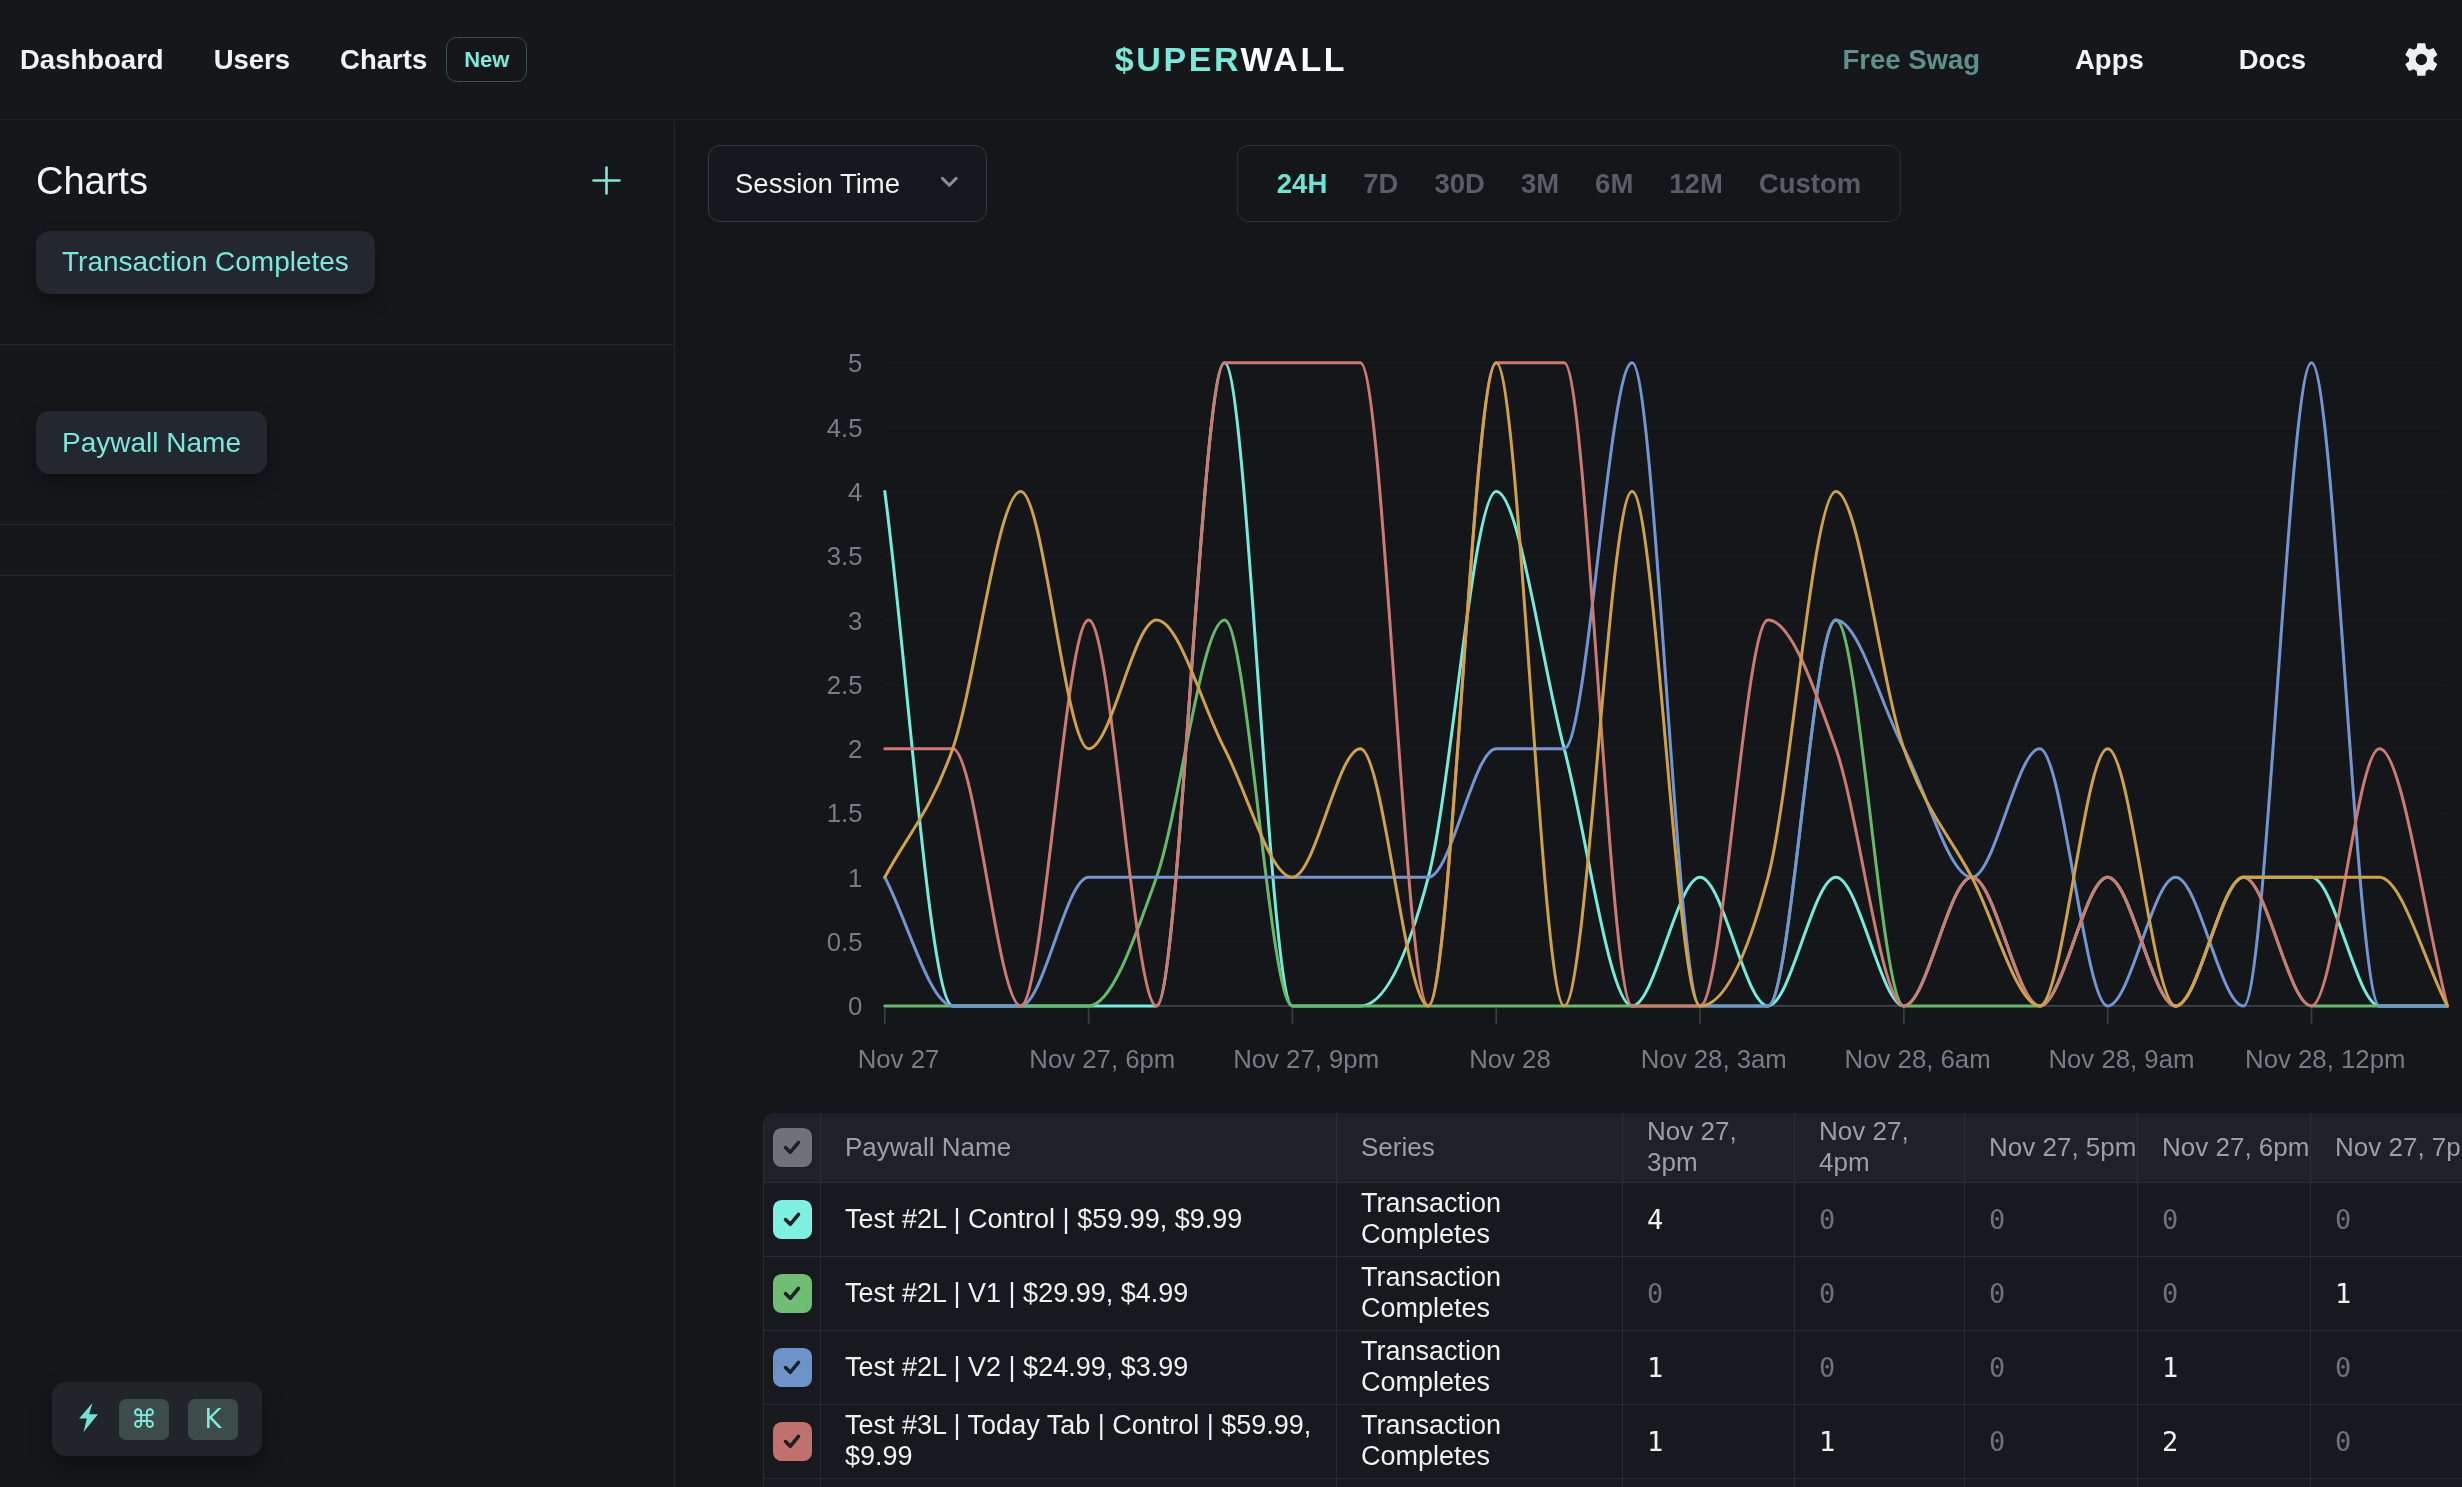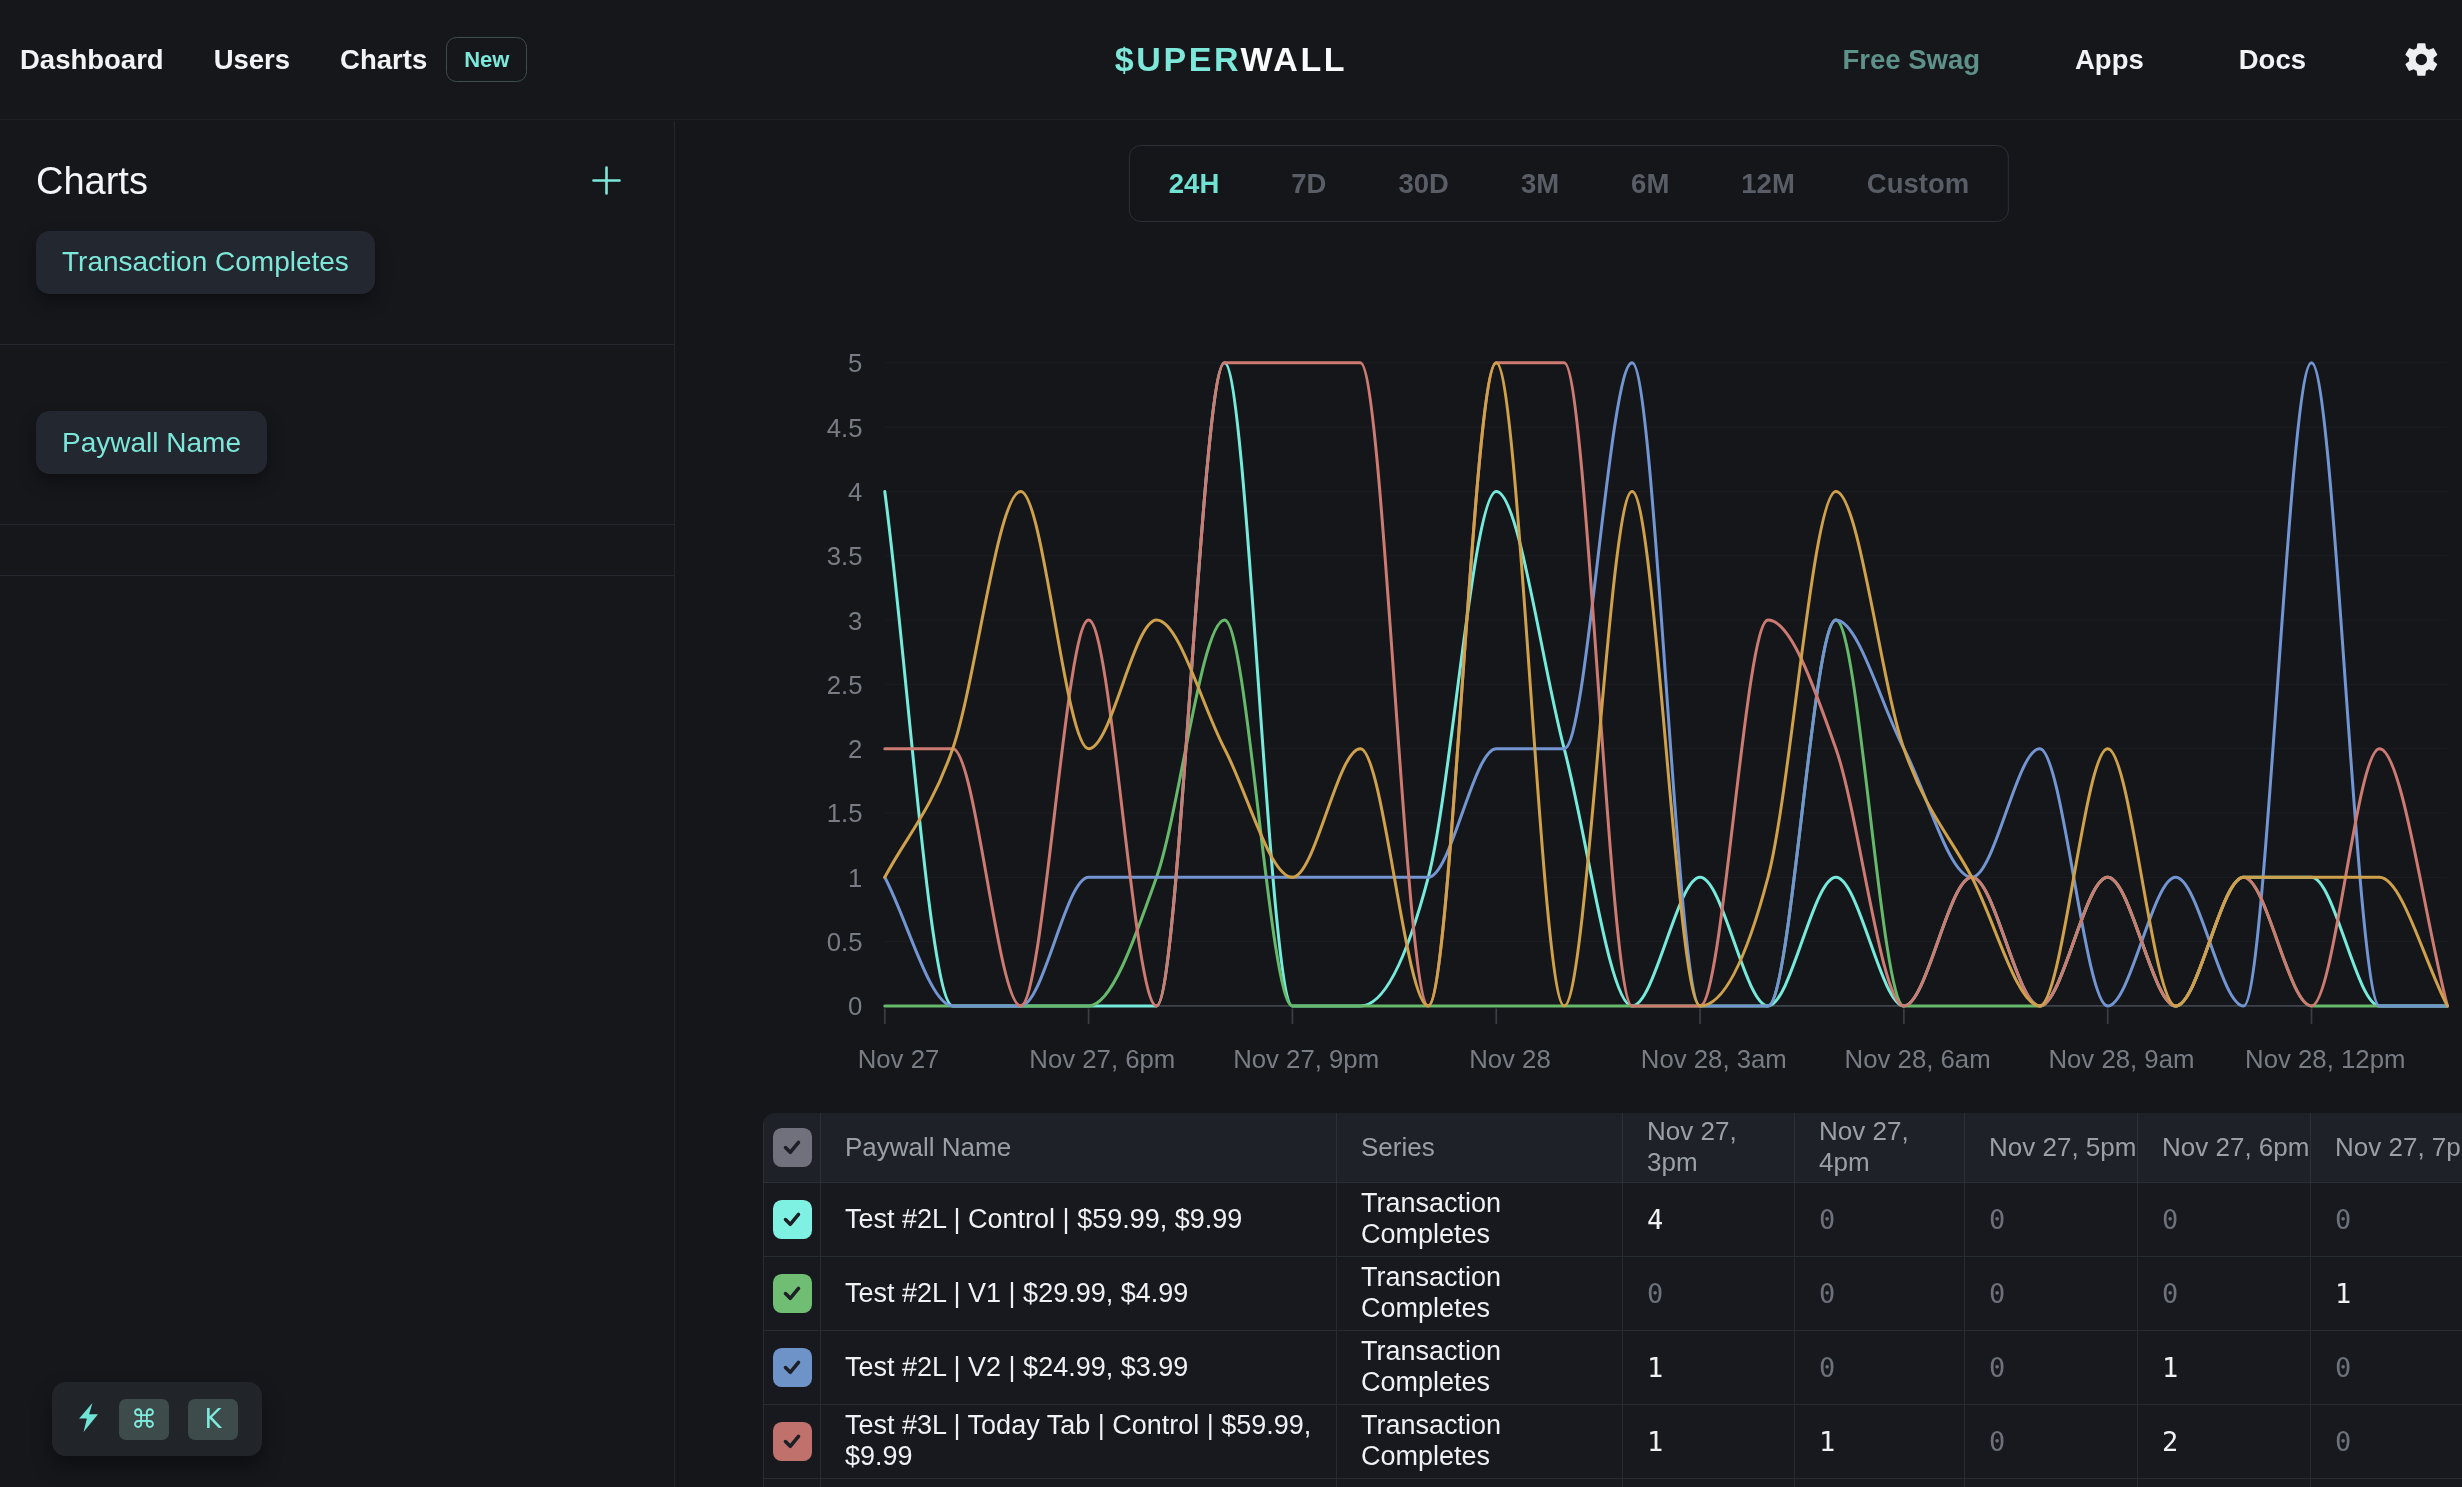--- a/index.html
+++ b/index.html
@@ -40,21 +40,21 @@
 
   .select-box { position:absolute; top:24px; height:77px; display:flex; align-items:center;
     justify-content:space-between; border:1.7px solid #34383F; border-radius:12px;
     padding:0 26px; cursor:pointer; background:#16181D; }
   .select-label { font-size:27.5px; font-weight:500; color:#EEF0F2; margin-right:39px; }
   #metric-select { left:32px; min-width:276px; }
   #granularity-select { right:6.9px; min-width:288px; }
 
   .range-tabs { position:absolute; top:24px; left:50%; transform:translateX(-50%);
     height:77px; border:1.7px solid #2C3037; border-radius:12px; display:flex;
-    align-items:center; padding:0 39px; gap:72px; }
+    align-items:center; padding:0 39px; gap:36px; }
   .tab { font-size:27.5px; font-weight:700; color:#585D66; cursor:pointer; white-space:nowrap; }
   .tab.active { color:#6FE3D4; }
 
   #chart-svg { position:absolute; left:86px; top:215px; }
 
   
   .table-wrap { position:absolute; left:87px; top:992px; width:1700px; overflow:hidden;
     border-top-left-radius:12px; }
   table { border-collapse:collapse; table-layout:fixed; width:1822px; }
   th { height:69px; background:#1E2228; color:#9BA0A8; font-size:26px; font-weight:500;
@@ -119,20 +119,28 @@
       <div class="chip-row">
         <div class="chip">Paywall Name</div>
       </div>
     </div>
     <div class="side-divider"></div>
     <div class="side-divider"></div>
   </aside>
 
 <main class="main">
 
+  <div class="select-box" id="metric-select">
+    <span class="select-label">Session Time</span>
+    <span>
+      <svg width="20.6" height="13.7" viewBox="0 0 24 16">
+          <path d="M4 4l8 8 8-8" stroke="#8A8F97" stroke-width="3.5" fill="none" stroke-linecap="round" stroke-linejoin="round"></path>
+        </svg>
+    </span>
+  </div>
 
   <div class="range-tabs" id="range-tabs">
       <div class="tab active">24H</div>
       <div class="tab">7D</div>
       <div class="tab">30D</div>
       <div class="tab">3M</div>
       <div class="tab">6M</div>
       <div class="tab">12M</div>
       <div class="tab">Custom</div>
     </div>

